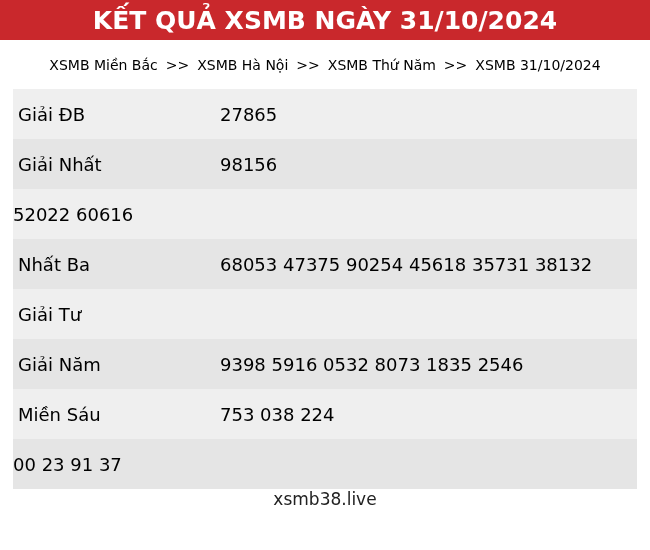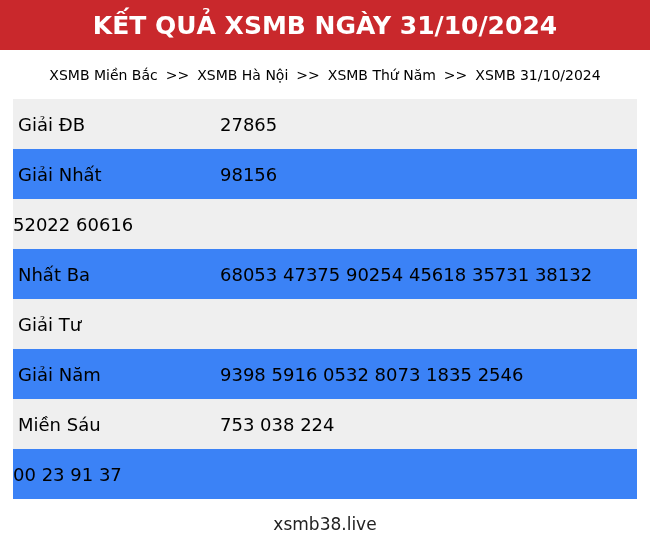--- a/index.html
+++ b/index.html
@@ -8,21 +8,21 @@
     background: #ffffff;
     font-family: "DejaVu Sans", sans-serif;
   }
   .page {
     width: 650px;
     height: 550px;
     background: #ffffff;
     overflow: hidden;
   }
   .header {
-    height: 50px;
+    height: 40px;
     background: #c9282c;
     display: flex;
     align-items: center;
     justify-content: center;
   }
   .header .title {
     color: #ffffff;
     font-size: 25px;
     font-weight: bold;
     letter-spacing: 0px;
@@ -45,37 +45,36 @@
   }
   .results-table {
     margin: 0 13px;
   }
   .prize-row {
     height: 50px;
     display: flex;
     align-items: center;
     font-size: 18px;
     color: #000000;
-    background: #3b82f6;
+    background: #e5e5e5;
   }
   .prize-row.alt {
     background: #efefef;
   }
   .prize-row .prize-label {
     flex: 0 0 207px;
     padding-left: 5px;
     box-sizing: border-box;
     white-space: nowrap;
   }
   .prize-row .prize-numbers {
     flex: 1;
     white-space: nowrap;
   }
   .footer {
-    margin-top: 15px;
     text-align: center;
     font-size: 17px;
     color: #222222;
   }
 </style>
 </head>
 <body>
 
 <div class="page">
 

